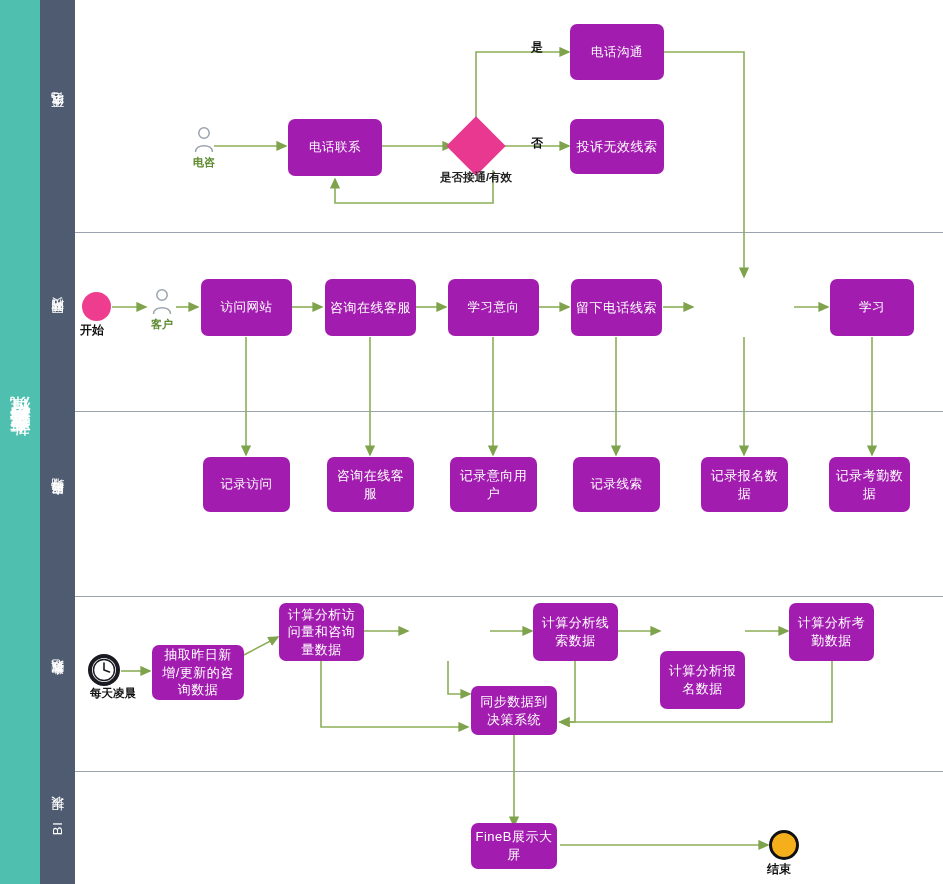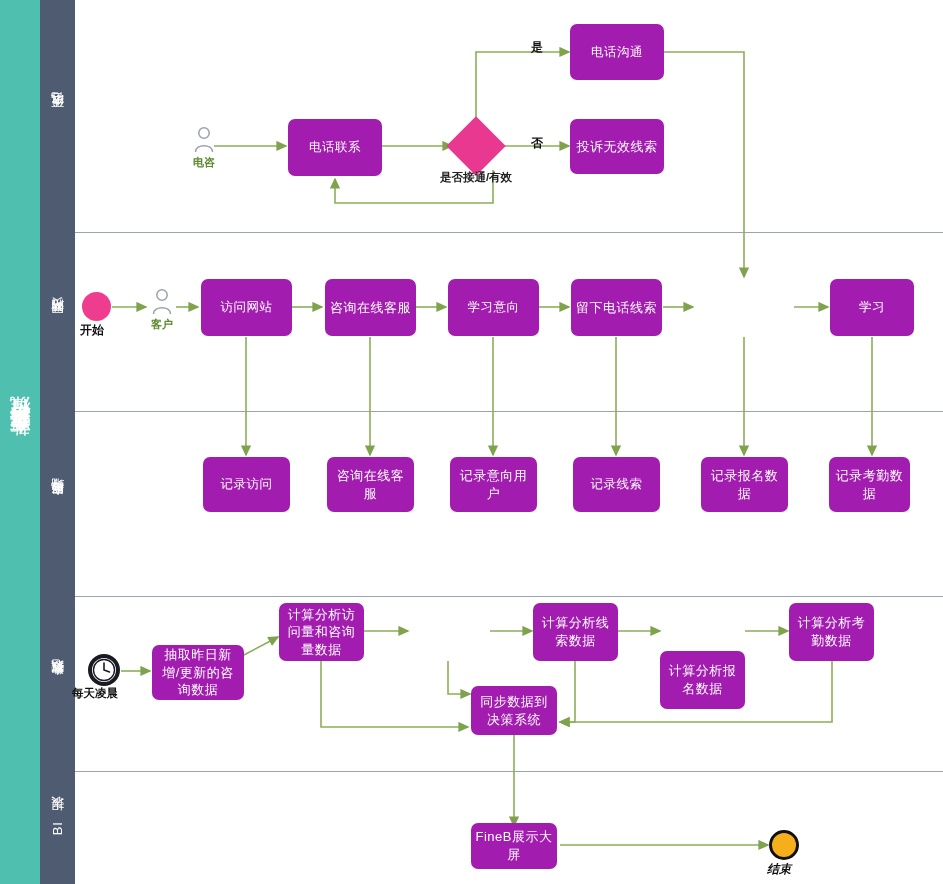--- a/index.html
+++ b/index.html
@@ -94,29 +94,29 @@
     position:absolute;font-size:12px;color:#111;font-weight:bold;white-space:nowrap;
   }
   .end-circle{
     position:absolute;
     background:#F5AF1B;
     border:3px solid #111;
     border-radius:50%;
     box-sizing:border-box;
   }
   .end-label{
-    position:absolute;font-size:12px;color:#111;font-weight:bold;white-space:nowrap;font-style:italic;
+    position:absolute;font-size:12px;color:#111;font-weight:bold;white-space:nowrap;
   }
 
   .actor{position:absolute;}
   .actor-label{
     position:absolute;font-size:11px;color:#5C8A2E;font-weight:bold;white-space:nowrap;text-align:center;
   }
   .clock-label{
-    position:absolute;font-size:11.5px;color:#111;font-weight:bold;white-space:nowrap;text-align:left;
+    position:absolute;font-size:11.5px;color:#111;font-weight:bold;white-space:nowrap;text-align:right;
   }
 
   .edge-label{
     position:absolute;font-size:12px;color:#111;font-weight:bold;white-space:nowrap;
   }
 </style>
 </head>
 <body>
 
 <div id="root">

